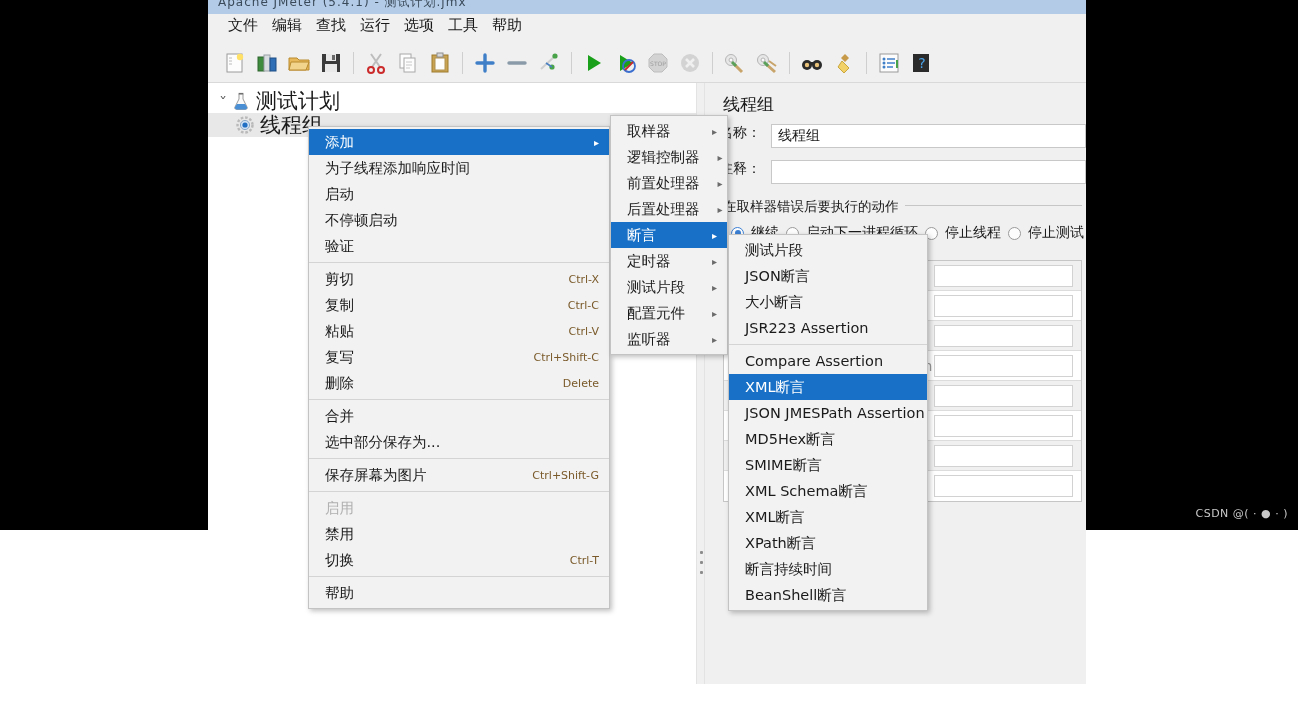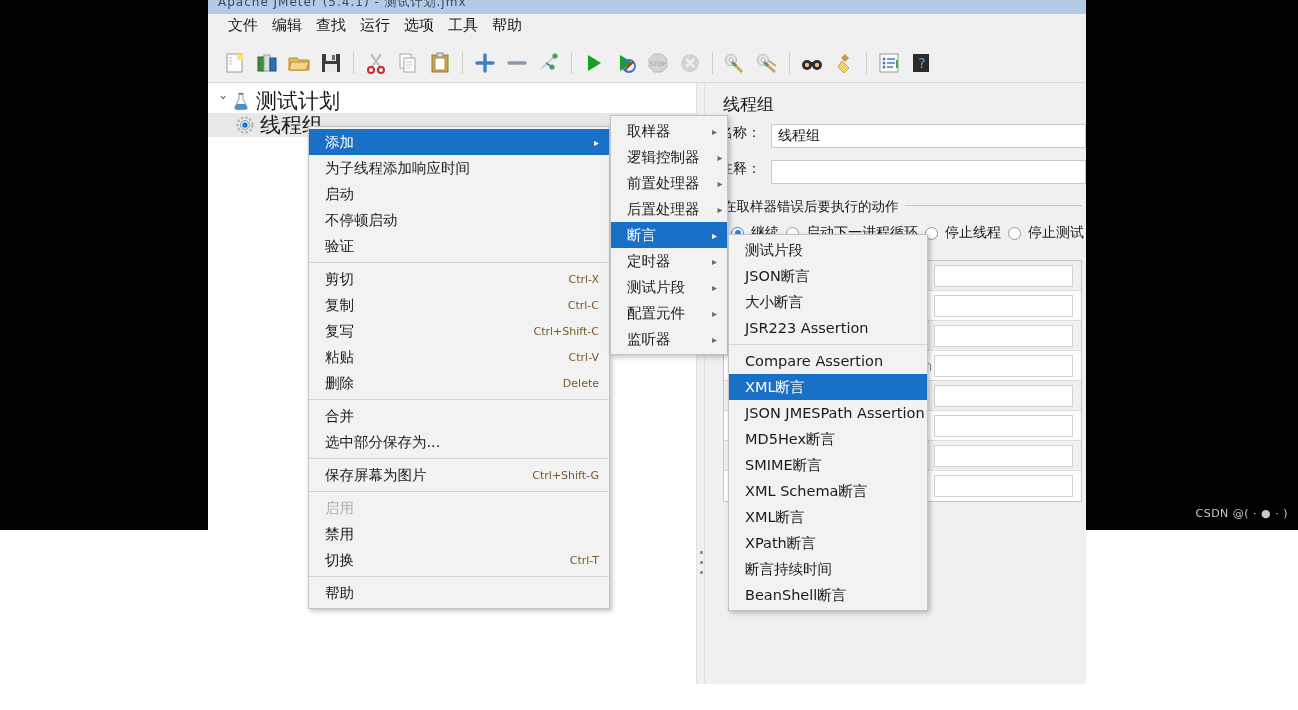--- a/index.html
+++ b/index.html
@@ -472,26 +472,26 @@
       <div class="menu-sep"></div>
       <div class="menu-item">
         <span class="mi-label">剪切</span>
         <span class="mi-accel">Ctrl-X</span>
       </div>
       <div class="menu-item">
         <span class="mi-label">复制</span>
         <span class="mi-accel">Ctrl-C</span>
       </div>
       <div class="menu-item">
+        <span class="mi-label">粘贴</span>
+        <span class="mi-accel">Ctrl-V</span>
+      </div>
+      <div class="menu-item">
         <span class="mi-label">复写</span>
         <span class="mi-accel">Ctrl+Shift-C</span>
-      </div>
-      <div class="menu-item">
-        <span class="mi-label">粘贴</span>
-        <span class="mi-accel">Ctrl-V</span>
       </div>
       <div class="menu-item">
         <span class="mi-label">删除</span>
         <span class="mi-accel">Delete</span>
       </div>
       <div class="menu-sep"></div>
       <div class="menu-item">
         <span class="mi-label">合并</span>
       </div>
       <div class="menu-item">

